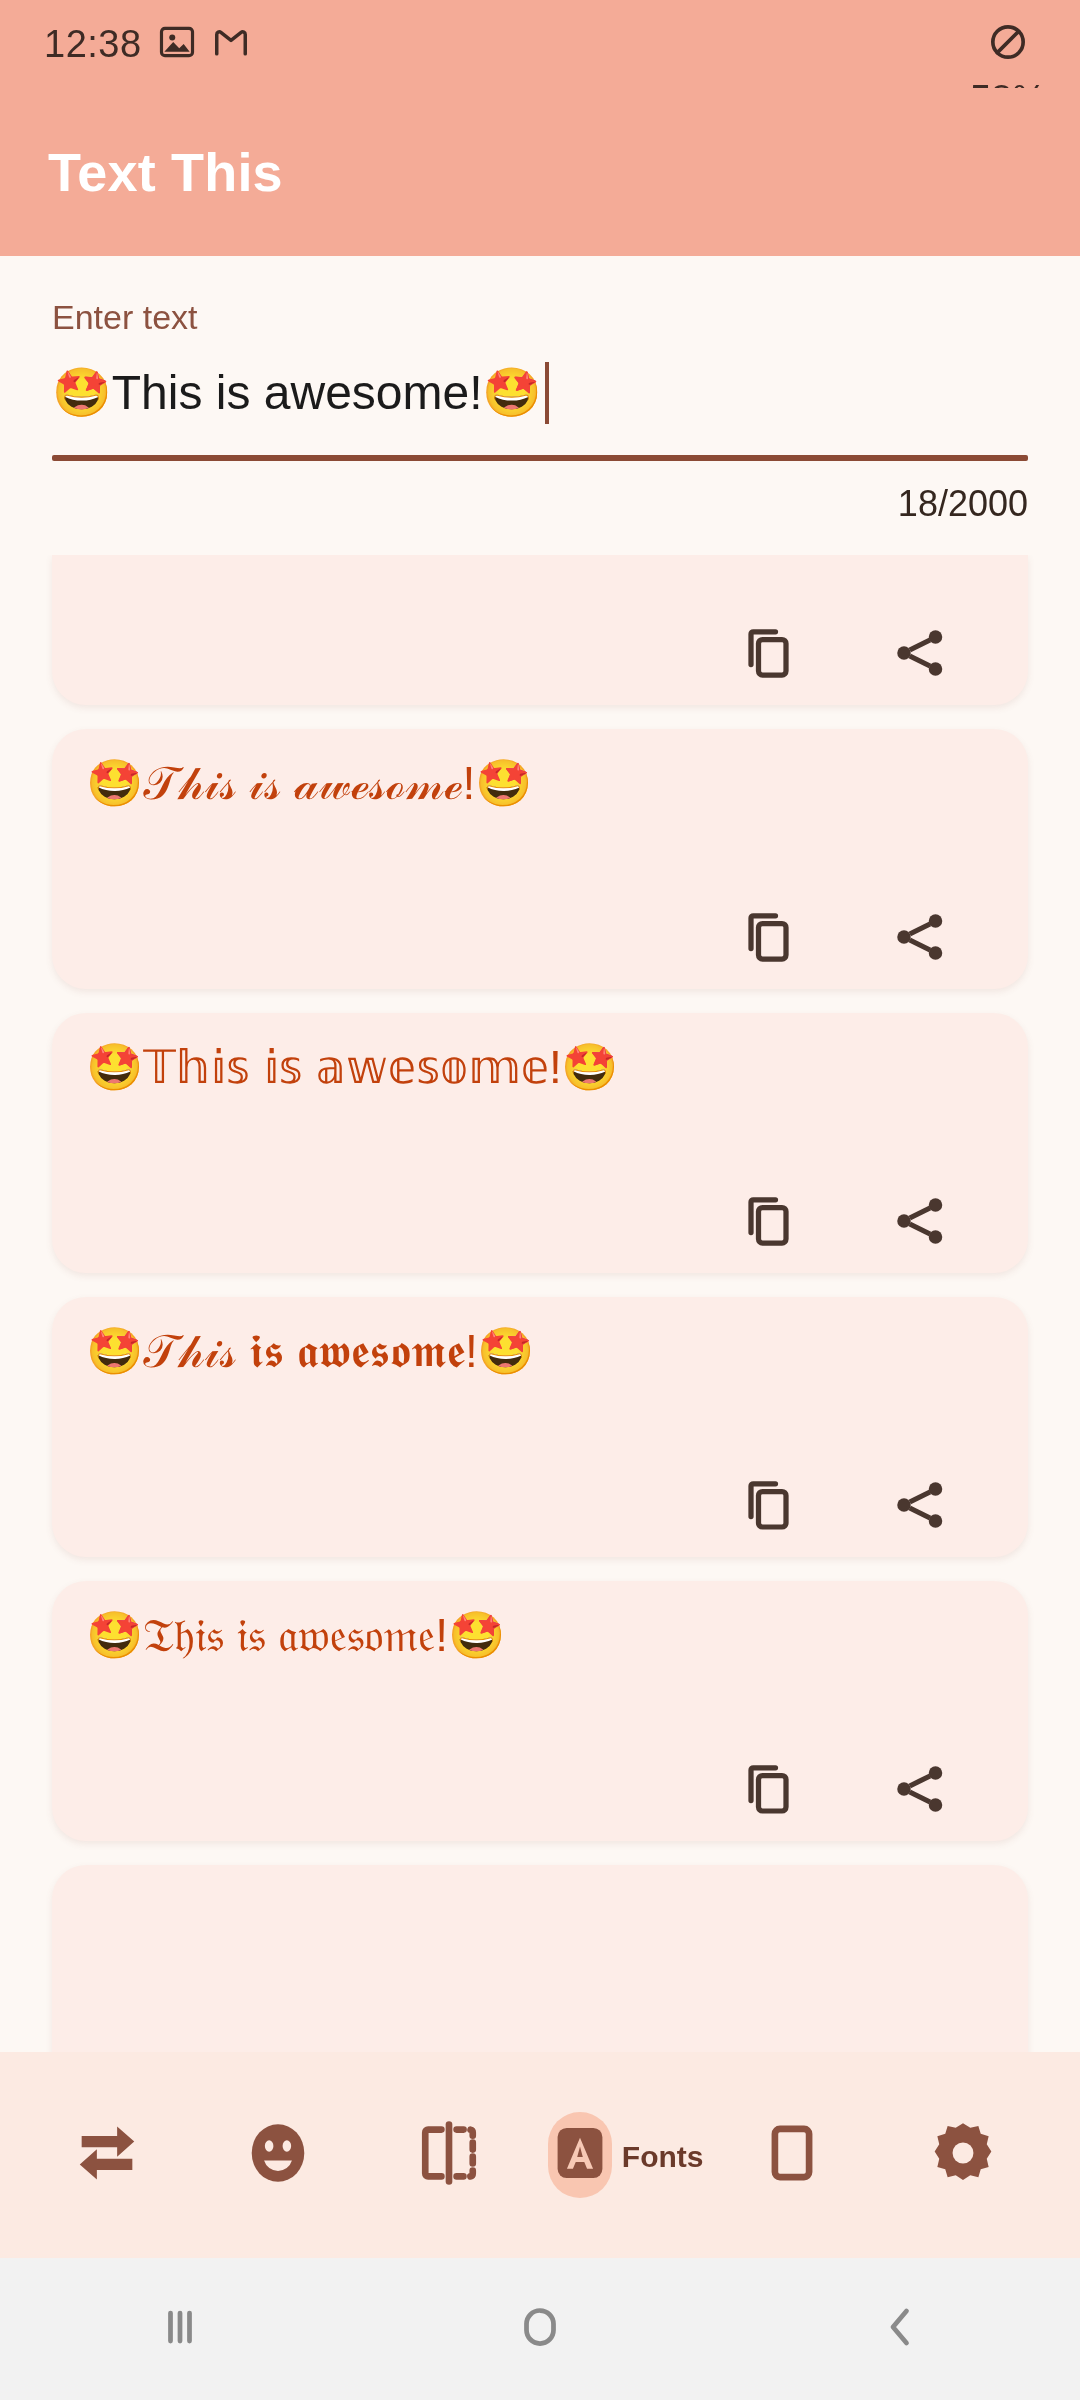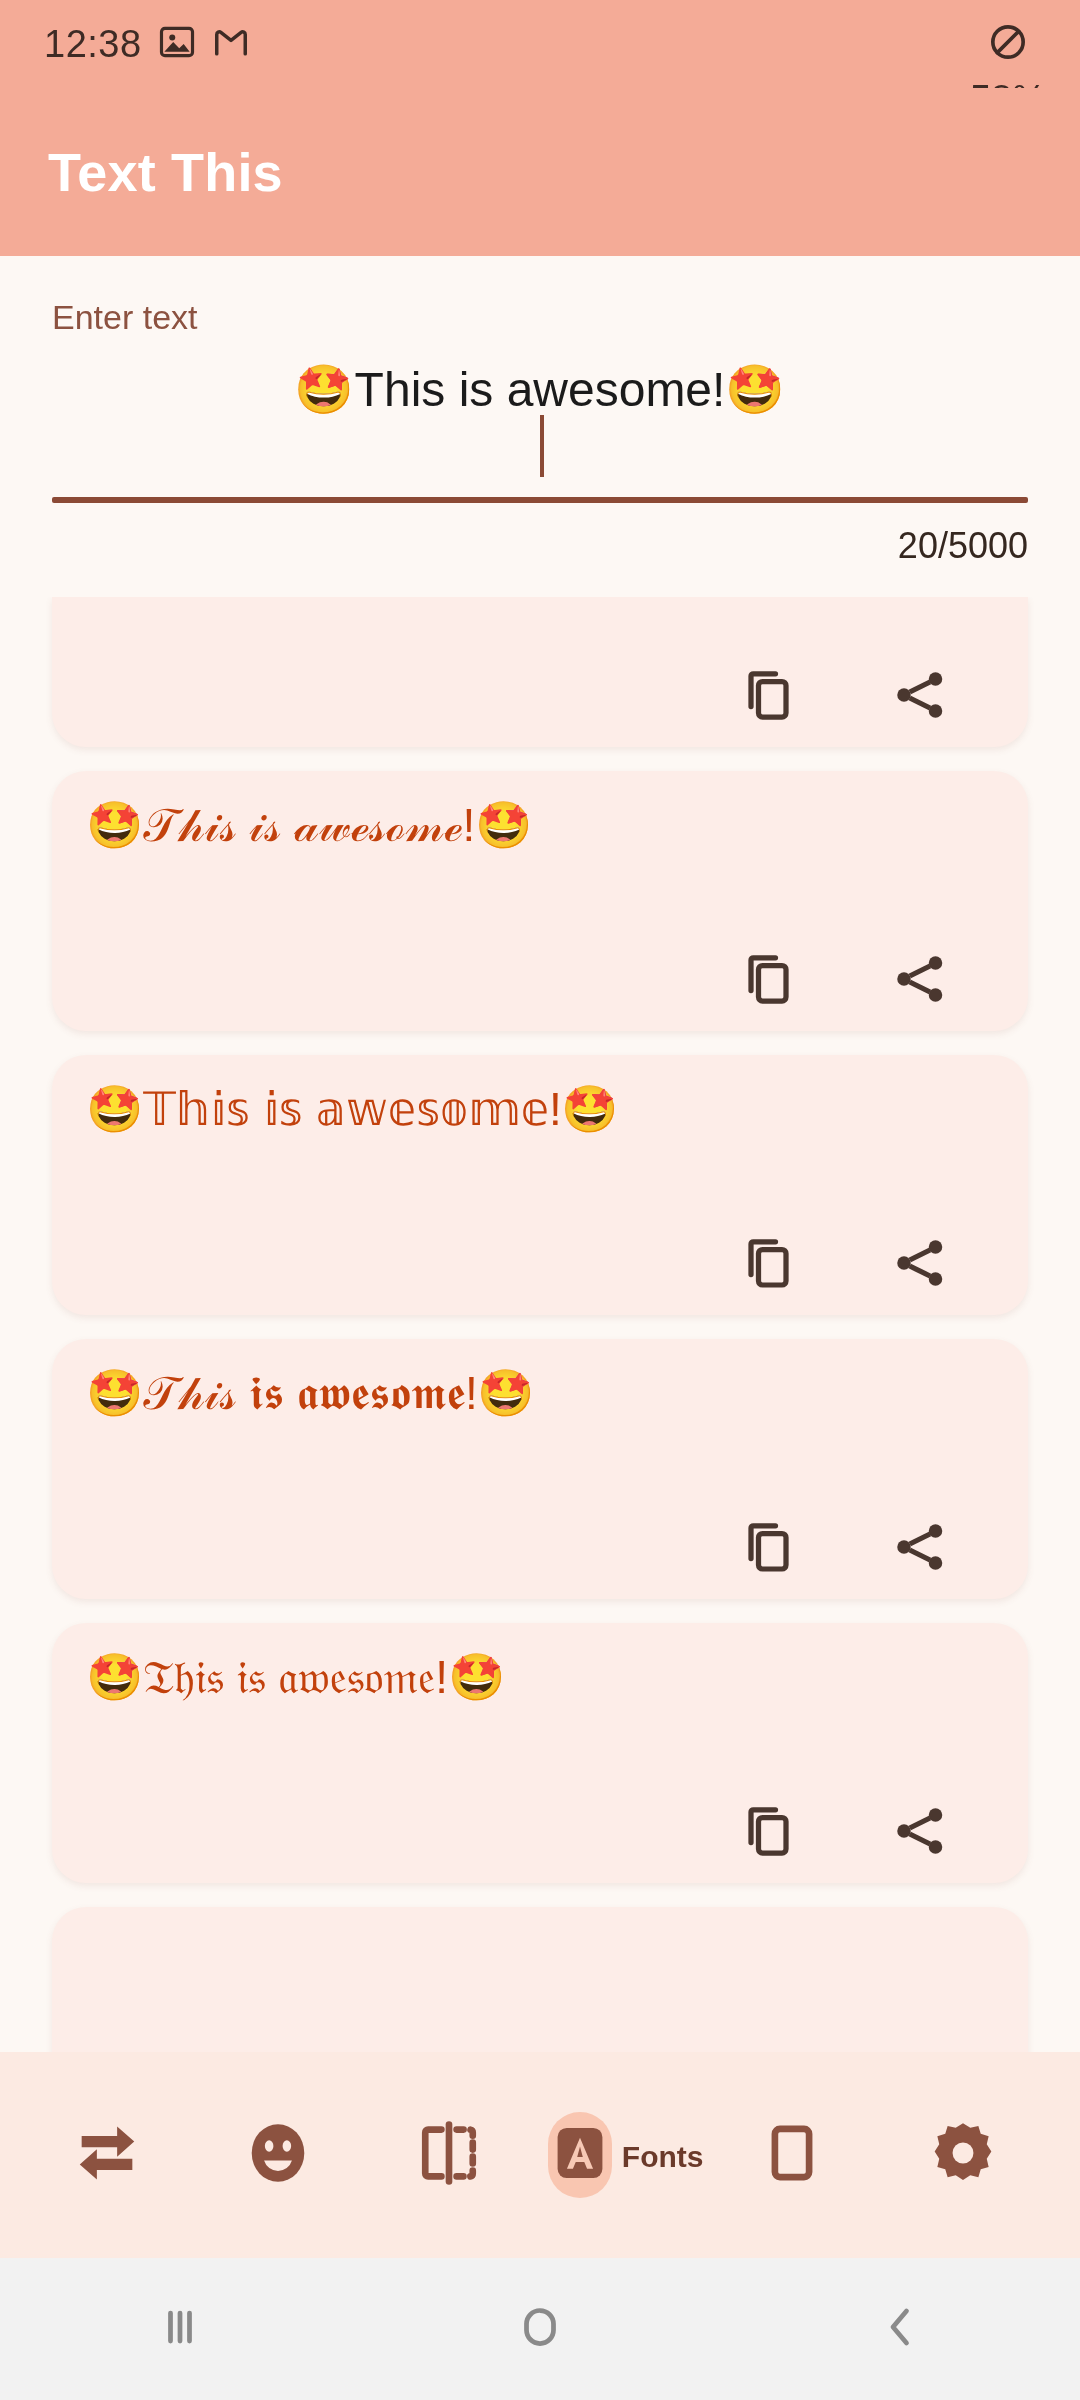--- a/index.html
+++ b/index.html
@@ -52,26 +52,25 @@
     flex: 1 1 auto;
     background: #FDF8F4;
     position: relative;
     overflow: hidden;
     display: flex; flex-direction: column;
   }
 
   
   #input-section { padding: 42px 52px 0 52px; flex: 0 0 auto; }
   #input-label {
-    font-size: 34px; color: #8C5240; margin-bottom: 28px;
+    font-size: 34px; color: #8C5240; margin-bottom: 14px;
   }
   #input-row {
     display: flex; align-items: center;
     min-height: 84px;
-    flex-direction: column;
   }
   #input-value {
     font-size: 48px; color: #1B1B1B; white-space: nowrap;
     line-height: 1.05;
   }
   #input-caret {
     width: 4px; height: 62px; background: #8B4A35;
     margin-left: 3px;
   }
   #input-underline {
@@ -209,21 +208,21 @@
 
   <div id="content">
 
     <div id="input-section">
       <div id="input-label">Enter text</div>
       <div id="input-row">
         <span id="input-value">🤩This is awesome!🤩</span>
         <span id="input-caret"></span>
       </div>
       <div id="input-underline"></div>
-      <div id="char-counter">20/5000</div>
+      <div id="char-counter">18/2000</div>
     </div>
 
     <div id="cards-list">
 
       <div class="card clipped-top" style="min-height:150px;">
         <div class="card-text" style="min-height:0;height:0;"></div>
         <div class="card-actions">
           <span class="card-act">
             <svg width="60" height="60" viewBox="0 0 24 24">
               <path d="M5.2 16.6 V4.4 a0.9 0.9 0 0 1 0.9 -0.9 H15" fill="none" stroke="#4A372F" stroke-width="2.1" stroke-linecap="round"></path>

